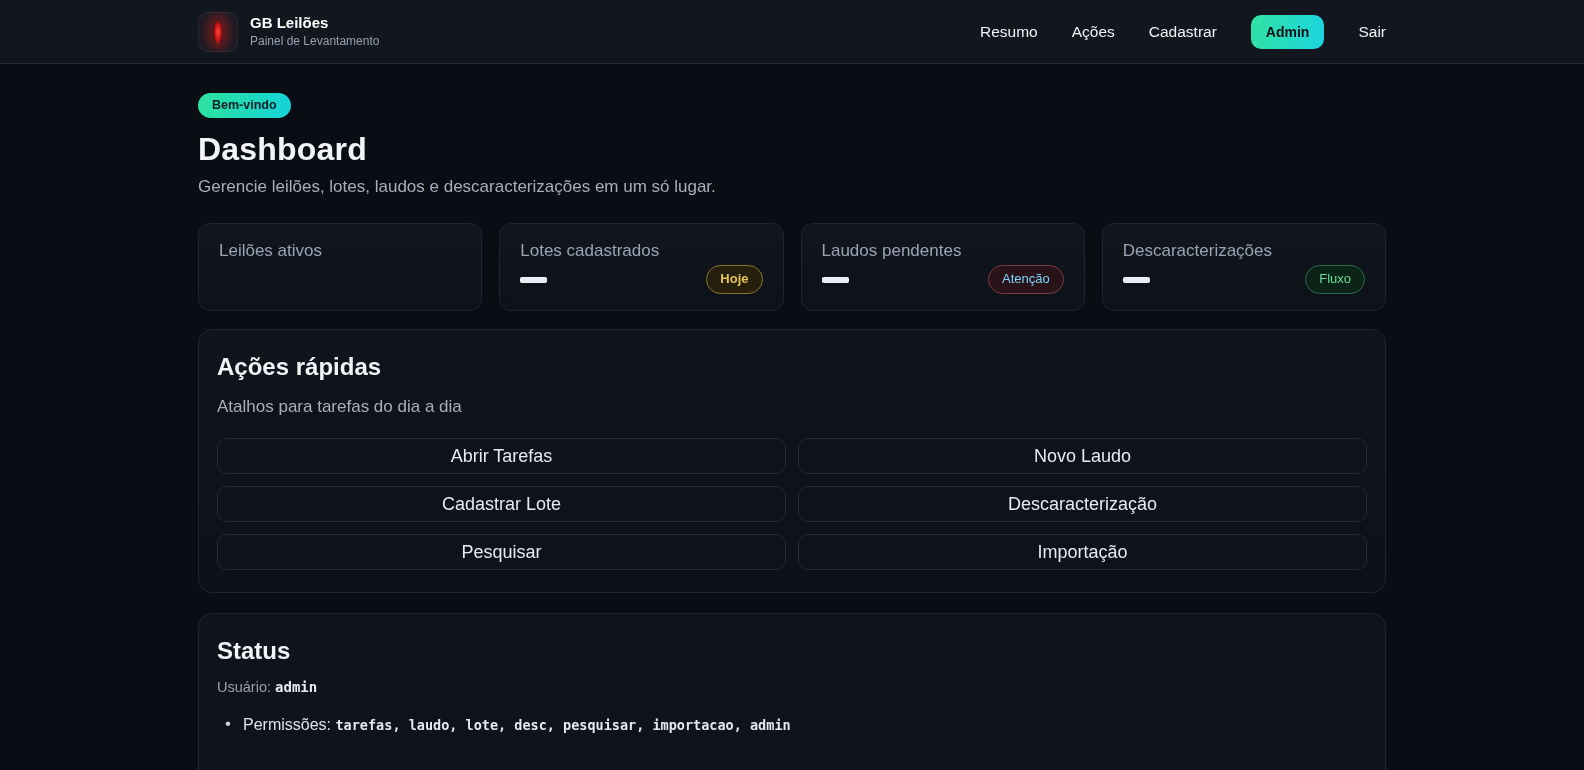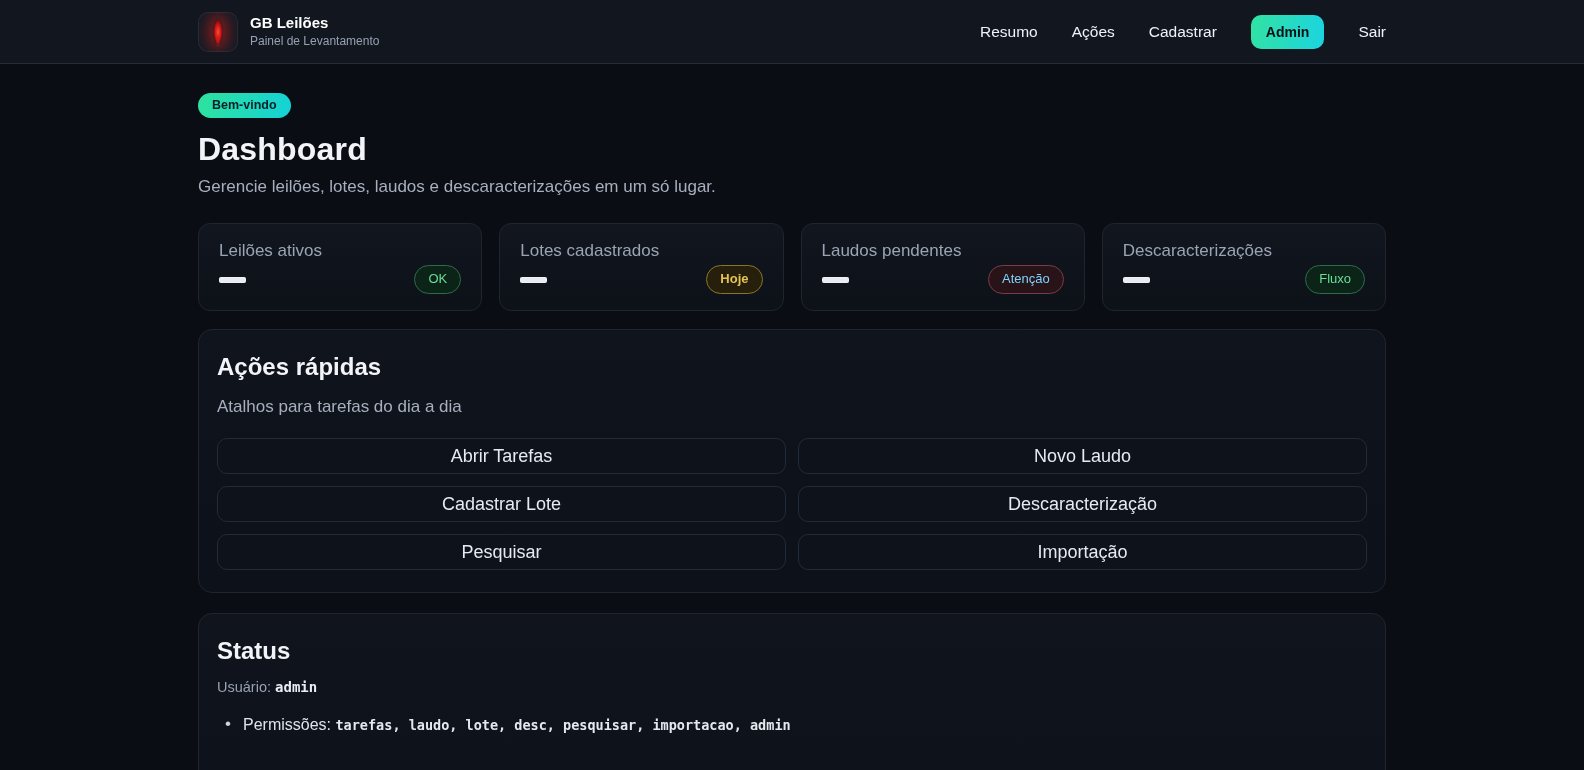--- a/index.html
+++ b/index.html
@@ -170,24 +170,20 @@
 <main class="container">
 
   <span class="welcome-badge">Bem-vindo</span>
   <h1 class="page-title">Dashboard</h1>
   <p class="page-subtitle">Gerencie leilões, lotes, laudos e descaracterizações em um só lugar.</p>
 
   
   <section class="stats-row">
     <div class="stat-card">
       <div class="stat-label">Leilões ativos</div>
-      <div class="stat-bottom">
-        <div class="stat-value-bar"></div>
-        <span class="badge green">OK</span>
-      </div>
     </div>
     <div class="stat-card">
       <div class="stat-label">Lotes cadastrados</div>
       <div class="stat-bottom">
         <div class="stat-value-bar"></div>
         <span class="badge amber">Hoje</span>
       </div>
     </div>
     <div class="stat-card">
       <div class="stat-label">Laudos pendentes</div>

